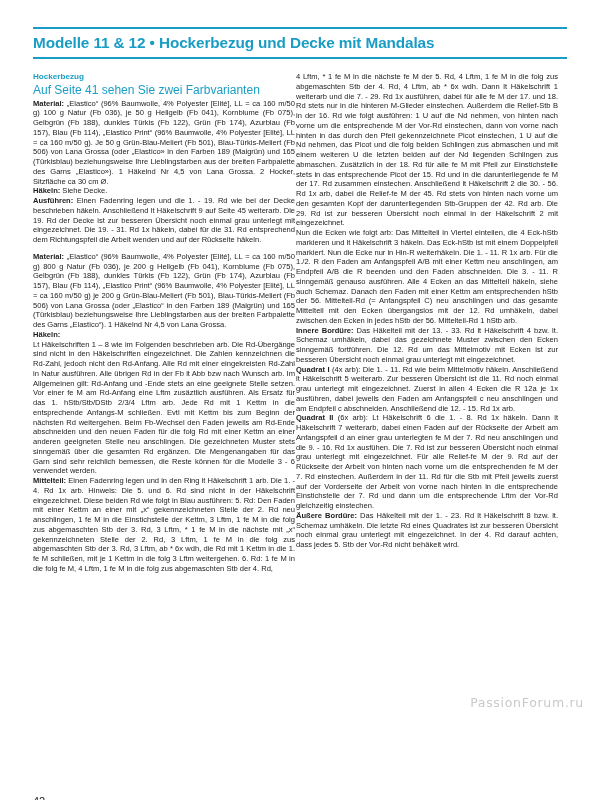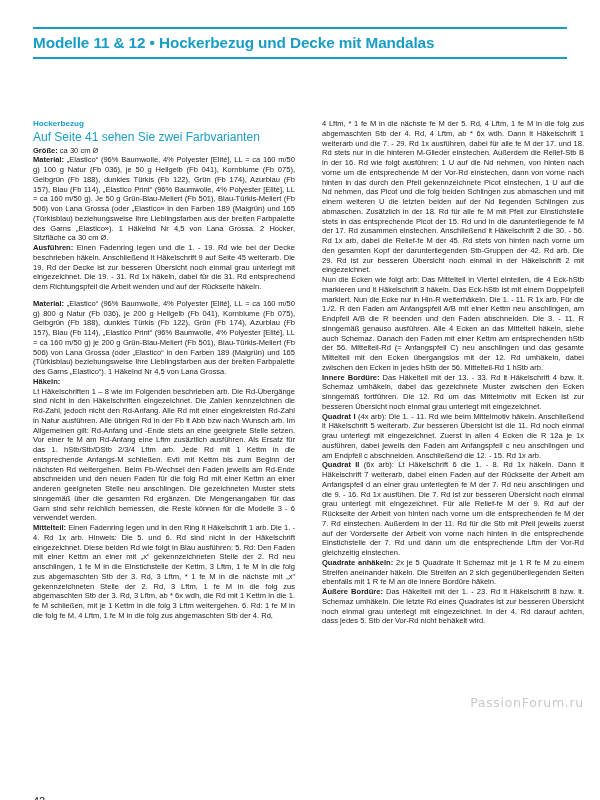--- a/index.html
+++ b/index.html
@@ -54,24 +54,23 @@
   
   .col {
     position: absolute;
     top: 72px;
     width: 262px;
     font-size: 7.55px;
     line-height: 1.292;
     text-align: justify;
     text-justify: inter-word;
     color: #1c1c1c;
-    margin-top: 47px;
   }
   .col-left  { left: 33px; }
-  .col-right { left: 322px; }
+  .col-right { left: 296px; }
 
   p.para {
     margin: 0;
     padding: 0;
     text-align: justify;
   }
   p.para + p.para { margin-top: 0; }
 
   .spacer { height: 7px; }
 
@@ -121,24 +120,24 @@
     <div class="rule-top" style="background: rgb(26, 157, 196);"></div>
     <div class="header-title" style="color: rgb(26, 157, 196);">Modelle 11 &amp; 12 • Hockerbezug und Decke mit Mandalas</div>
     <div class="rule-bottom" style="background: rgb(26, 157, 196);"></div>
   </div>
 
   <div class="col col-left">
 
     <div class="sec-head" style="color: rgb(26, 157, 196);">Hockerbezug</div>
     <div class="sec-sub" style="color: rgb(26, 157, 196);">Auf Seite 41 sehen Sie zwei Farbvarianten</div>
 
-    <p class="para"><span class="b">Größe:</span><span> ca 30 cm Ø</span></p>
 
     <p class="para"><span class="b">Material:</span><span> „Elastico“ (96% Baumwolle, 4% Polyester [Elité], LL = ca 160 m/50 g) 100 g Natur (Fb 036), je 50 g Hellgelb (Fb 041), Kornblume (Fb 075), Gelbgrün (Fb 188), dunkles Türkis (Fb 122), Grün (Fb 174), Azurblau (Fb 157), Blau (Fb 114), „Elastico Print“ (96% Baumwolle, 4% Polyester [Elité], LL = ca 160 m/50 g). Je 50 g Grün-Blau-Meliert (Fb 501), Blau-Türkis-Meliert (Fb 506) von Lana Grossa (oder „Elastico» in den Farben 189 (Maigrün) und 165 (Türkisblau) beziehungsweise Ihre Lieblingsfarben aus der breiten Farbpalette des Garns „Elastico»). 1 Häkelnd Nr 4,5 von Lana Grossa. 2 Hocker, Sitzfläche ca 30 cm Ø.</span></p>
 
+    <p class="para"><span class="b">Häkeln:</span><span> Siehe Decke.</span></p>
 
     <p class="para"><span class="b">Ausführen:</span><span> Einen Fadenring legen und die 1. - 19. Rd wie bei der Decke beschrieben häkeln. Anschließend lt Häkelschrift 9 auf Seite 45 weiterarb. Die 19. Rd der Decke ist zur besseren Übersicht noch einmal grau unterlegt mit eingezeichnet. Die 19. - 31. Rd 1x häkeln, dabei für die 31. Rd entsprechend dem Richtungspfeil die Arbeit wenden und auf der Rückseite häkeln.</span></p>
 
     <div class="spacer"></div>
 
 
 
     <p class="para"><span class="b">Material:</span><span> „Elastico“ (96% Baumwolle, 4% Polyester [Elité], LL = ca 160 m/50 g) 800 g Natur (Fb 036), je 200 g Hellgelb (Fb 041), Kornblume (Fb 075), Gelbgrün (Fb 188), dunkles Türkis (Fb 122), Grün (Fb 174), Azurblau (Fb 157), Blau (Fb 114), „Elastico Print“ (96% Baumwolle, 4% Polyester [Elité], LL = ca 160 m/50 g) je 200 g Grün-Blau-Meliert (Fb 501), Blau-Türkis-Meliert (Fb 506) von Lana Grossa (oder „Elastico“ in den Farben 189 (Maigrün) und 165 (Türkisblau) beziehungsweise Ihre Lieblingsfarben aus der breiten Farbpalette des Garns „Elastico“). 1 Häkelnd Nr 4,5 von Lana Grossa.</span></p>
 
     <p class="para"><span class="b">Häkeln:</span></p>
@@ -155,21 +154,20 @@
     <p class="para">4 Lftm, * 1 fe M in die nächste fe M der 5. Rd, 4 Lftm, 1 fe M in die folg zus abgemaschten Stb der 4. Rd, 4 Lftm, ab * 6x wdh. Dann lt Häkelschrift 1 weiterarb und die 7. - 29. Rd 1x ausführen, dabei für alle fe M der 17. und 18. Rd stets nur in die hinteren M-Glieder einstechen. Außerdem die Relief-Stb B in der 16. Rd wie folgt ausführen: 1 U auf die Nd nehmen, von hinten nach vorne um die entsprechende M der Vor-Rd einstechen, dann von vorne nach hinten in das durch den Pfeil gekennzeichnete Picot einstechen, 1 U auf die Nd nehmen, das Picot und die folg beiden Schlingen zus abmaschen und mit einem weiteren U die letzten beiden auf der Nd liegenden Schlingen zus abmaschen. Zusätzlich in der 18. Rd für alle fe M mit Pfeil zur Einstichstelle stets in das entsprechende Picot der 15. Rd und in die darunterliegende fe M der 17. Rd zusammen einstechen. Anschließend lt Häkelschrift 2 die 30. - 56. Rd 1x arb, dabei die Relief-fe M der 45. Rd stets von hinten nach vorne um den gesamten Kopf der darunterliegenden Stb-Gruppen der 42. Rd arb. Die 29. Rd ist zur besseren Übersicht noch einmal in der Häkelschrift 2 mit eingezeichnet.</p>
 
     <p class="para">Nun die Ecken wie folgt arb: Das Mittelteil in Viertel einteilen, die 4 Eck-hStb markieren und lt Häkelschrift 3 häkeln. Das Eck-hStb ist mit einem Doppelpfeil markiert. Nun die Ecke nur in Hin-R weiterhäkeln. Die 1. - 11. R 1x arb. Für die 1./2. R den Faden am Anfangspfeil A/B mit einer Kettm neu anschlingen, am Endpfeil A/B die R beenden und den Faden abschneiden. Die 3. - 11. R sinngemäß genauso ausführen. Alle 4 Ecken an das Mittelteil häkeln, siehe auch Schemaz. Danach den Faden mit einer Kettm am entsprechenden hStb der 56. Mittelteil-Rd (= Anfangspfeil C) neu anschlingen und das gesamte Mittelteil mit den Ecken übergangslos mit der 12. Rd umhäkeln, dabei zwischen den Ecken in jedes hStb der 56. Mittelteil-Rd 1 hStb arb.</p>
 
     <p class="para"><span class="b">Innere Bordüre:</span><span> Das Häkelteil mit der 13. - 33. Rd lt Häkelschrift 4 bzw. lt. Schemaz umhäkeln, dabei das gezeichnete Muster zwischen den Ecken sinngemäß fortführen. Die 12. Rd um das Mittelmotiv mit Ecken ist zur besseren Übersicht noch einmal grau unterlegt mit eingezeichnet.</span></p>
 
     <p class="para"><span class="b">Quadrat I</span><span> (4x arb): Die 1. - 11. Rd wie beim Mittelmotiv häkeln. Anschließend lt Häkelschrift 5 weiterarb. Zur besseren Übersicht ist die 11. Rd noch einmal grau unterlegt mit eingezeichnet. Zuerst in allen 4 Ecken die R 12a je 1x ausführen, dabei jeweils den Faden am Anfangspfeil c neu anschlingen und am Endpfeil c abschneiden. Anschließend die 12. - 15. Rd 1x arb.</span></p>
 
     <p class="para"><span class="b">Quadrat II</span><span> (6x arb): Lt Häkelschrift 6 die 1. - 8. Rd 1x häkeln. Dann lt Häkelschrift 7 weiterarb, dabei einen Faden auf der Rückseite der Arbeit am Anfangspfeil d an einer grau unterlegten fe M der 7. Rd neu anschlingen und die 9. - 16. Rd 1x ausfühen. Die 7. Rd ist zur besseren Übersicht noch einmal grau unterlegt mit eingezeichnet. Für alle Relief-fe M der 9. Rd auf der Rückseite der Arbeit von hinten nach vorne um die entsprechenden fe M der 7. Rd einstechen. Außerdem in der 11. Rd für die Stb mit Pfeil jeweils zuerst auf der Vorderseite der Arbeit von vorne nach hinten in die entsprechende Einstichstelle der 7. Rd und dann um die entsprechende Lftm der Vor-Rd gleichzeitig einstechen.</span></p>
 
-    <p class="para"><span class="b">Quadrate anhäkeln:</span><span> 2x je 5 Quadrate lt Schemaz mit je 1 R fe M zu einem Streifen aneinander häkeln. Die Streifen an 2 sich gegenüberliegenden Seiten ebenfalls mit 1 R fe M an die innere Bordüre häkeln.</span></p>
 
     <p class="para"><span class="b">Äußere Bordüre:</span><span> Das Häkelteil mit der 1. - 23. Rd lt Häkelschrift 8 bzw. lt. Schemaz umhäkeln. Die letzte Rd eines Quadrates ist zur besseren Übersicht noch einmal grau unterlegt mit eingezeichnet. In der 4. Rd darauf achten, dass jedes 5. Stb der Vor-Rd nicht behäkelt wird.</span></p>
 
   </div>
 
   <div class="page-number">42</div>
 
   <div class="watermark">PassionForum.ru</div>
 
 </div>

